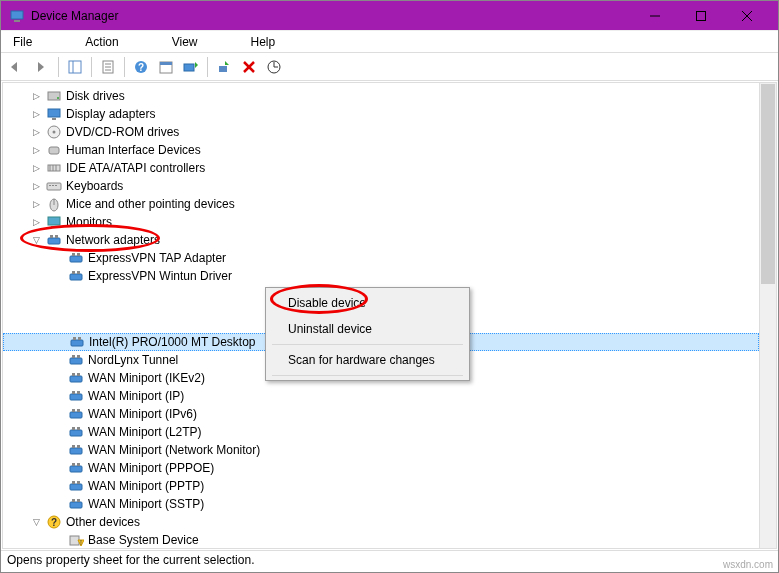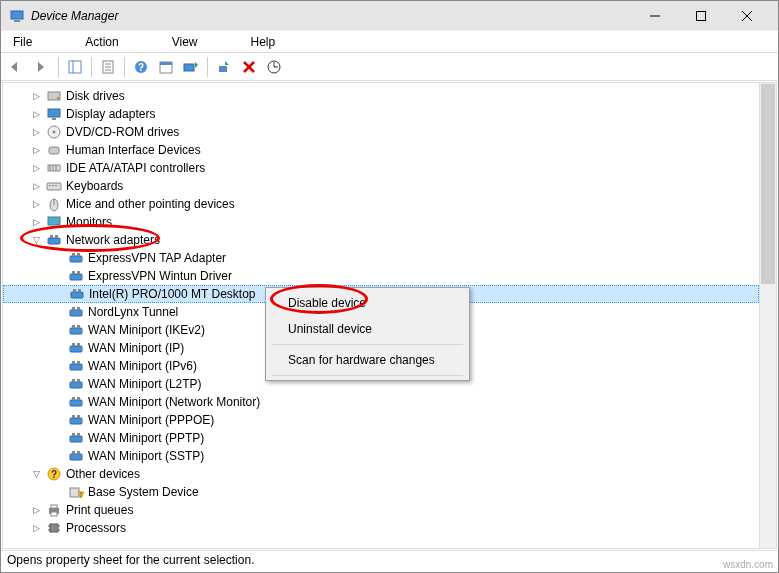--- a/index.html
+++ b/index.html
@@ -1,38 +1,38 @@
 <!DOCTYPE html>
 <html><head>
 <meta charset="utf-8">
 <style>
 * { box-sizing: border-box; margin: 0; padding: 0; }
 body { font-family: "Segoe UI", Tahoma, sans-serif; font-size: 12px; background: #fff; width: 779px; height: 573px; overflow: hidden; position: relative; }
 .window { width: 779px; height: 573px; border: 1px solid #888; display: flex; flex-direction: column; background: #fff; }
-.titlebar { height: 30px; display: flex; align-items: center; padding: 8px 8px; background: #e5e5e5; border-bottom: 1px solid #eee; font-style: italic; }
+.titlebar { height: 30px; display: flex; align-items: center; padding: 8px 8px; background: #a21caf; border-bottom: 1px solid #eee; }
 .titlebar-icon { width: 16px; height: 16px; margin-right: 6px; }
 .titlebar-title { flex: 1; font-size: 12px; }
 .win-controls { display: flex; }
 .win-btn { width: 46px; height: 30px; display: flex; align-items: center; justify-content: center; font-family: Arial; font-size: 14px; }
 .menubar { height: 22px; display: flex; align-items: center; padding: 0 4px; border-bottom: 1px solid #ddd; gap: 37px; }
 .menu-item { padding: 2px 8px; font-size: 12px; }
 .toolbar { height: 28px; display: flex; align-items: center; padding: 0 4px; border-bottom: 1px solid #ddd; gap: 1px; }
 .tb-btn { width: 24px; height: 24px; display: flex; align-items: center; justify-content: center; }
 .tb-sep { width: 1px; height: 20px; background: #ccc; margin: 0 3px; }
 .content { flex: 1; position: relative; overflow: hidden; border: 1px solid #ddd; margin: 1px; }
 .scrollbar { position: absolute; right: 0; top: 0; bottom: 0; width: 17px; background: #f0f0f0; border-left: 1px solid #ddd; }
 .scroll-thumb { position: absolute; left: 1px; right: 1px; top: 1px; height: 200px; background: #cdcdcd; }
 .tree { padding: 4px 0; position: absolute; left: 0; right: 17px; top: 0; bottom: 0; }
 .node { display: flex; align-items: center; height: 18px; white-space: nowrap; padding-right: 4px; }
 .lvl1 { padding-left: 28px; }
 .lvl2 { padding-left: 50px; }
 .exp { width: 11px; height: 11px; margin-right: 4px; display: inline-flex; align-items: center; justify-content: center; color: #666; font-size: 9px; }
 .exp-blank { width: 11px; margin-right: 4px; }
 .node-icon { width: 16px; height: 16px; margin-right: 4px; display: inline-flex; align-items: center; justify-content: center; }
-.node.selected { background: #cce8ff; border: 1px dotted #3399ff; }
+.node.selected { background: #cce8ff; border: 1px dotted #3399ff; margin-top: 48px; }
 .node.selected .node-label { }
 .statusbar { height: 22px; border-top: 1px solid #ddd; padding: 2px 6px; font-size: 12px; display: flex; align-items: flex-start; }
 .watermark { position: absolute; bottom: 3px; right: 6px; font-size: 10px; color: #aaa; }
 .ctx-menu { position: absolute; left: 265px; top: 287px; width: 205px; background: #f0f0f0; border: 1px solid #a0a0a0; box-shadow: 2px 2px 4px rgba(0,0,0,0.3); padding: 2px; z-index: 100; }
 .ctx-item { padding: 6px 20px; font-size: 12px; }
 .ctx-sep { height: 1px; background: #d7d7d7; margin: 2px 4px; }
 .ctx-item.bold { font-weight: bold; }
 .ring { position: absolute; border: 3px solid #e00; border-radius: 50%; pointer-events: none; z-index: 200; }
 .ring1 { left: 20px; top: 224px; width: 140px; height: 28px; }
 .ring2 { left: 270px; top: 284px; width: 98px; height: 30px; }

